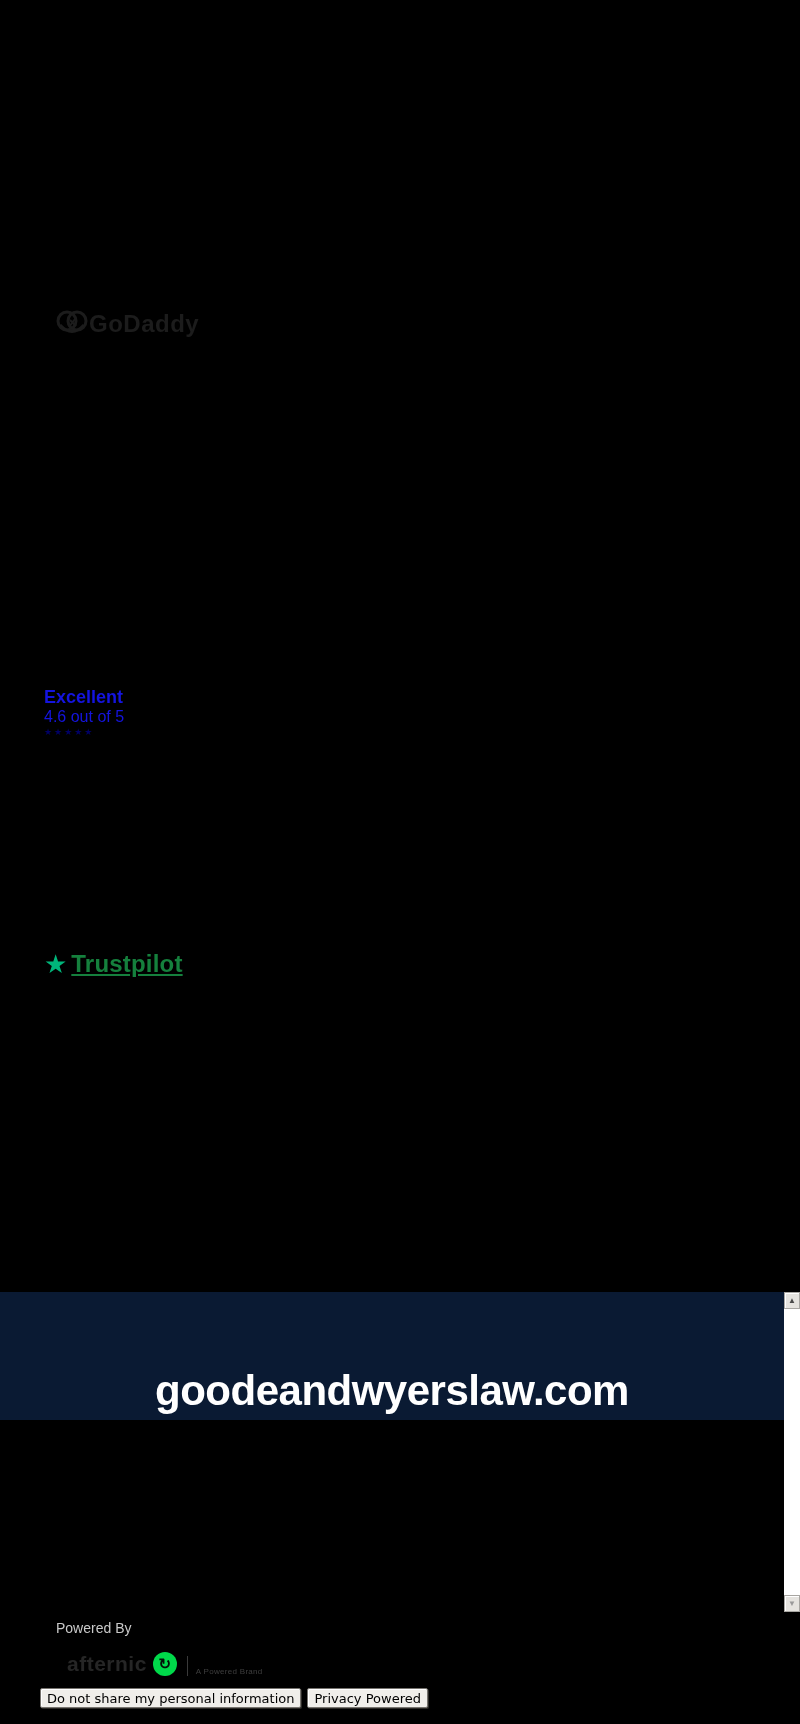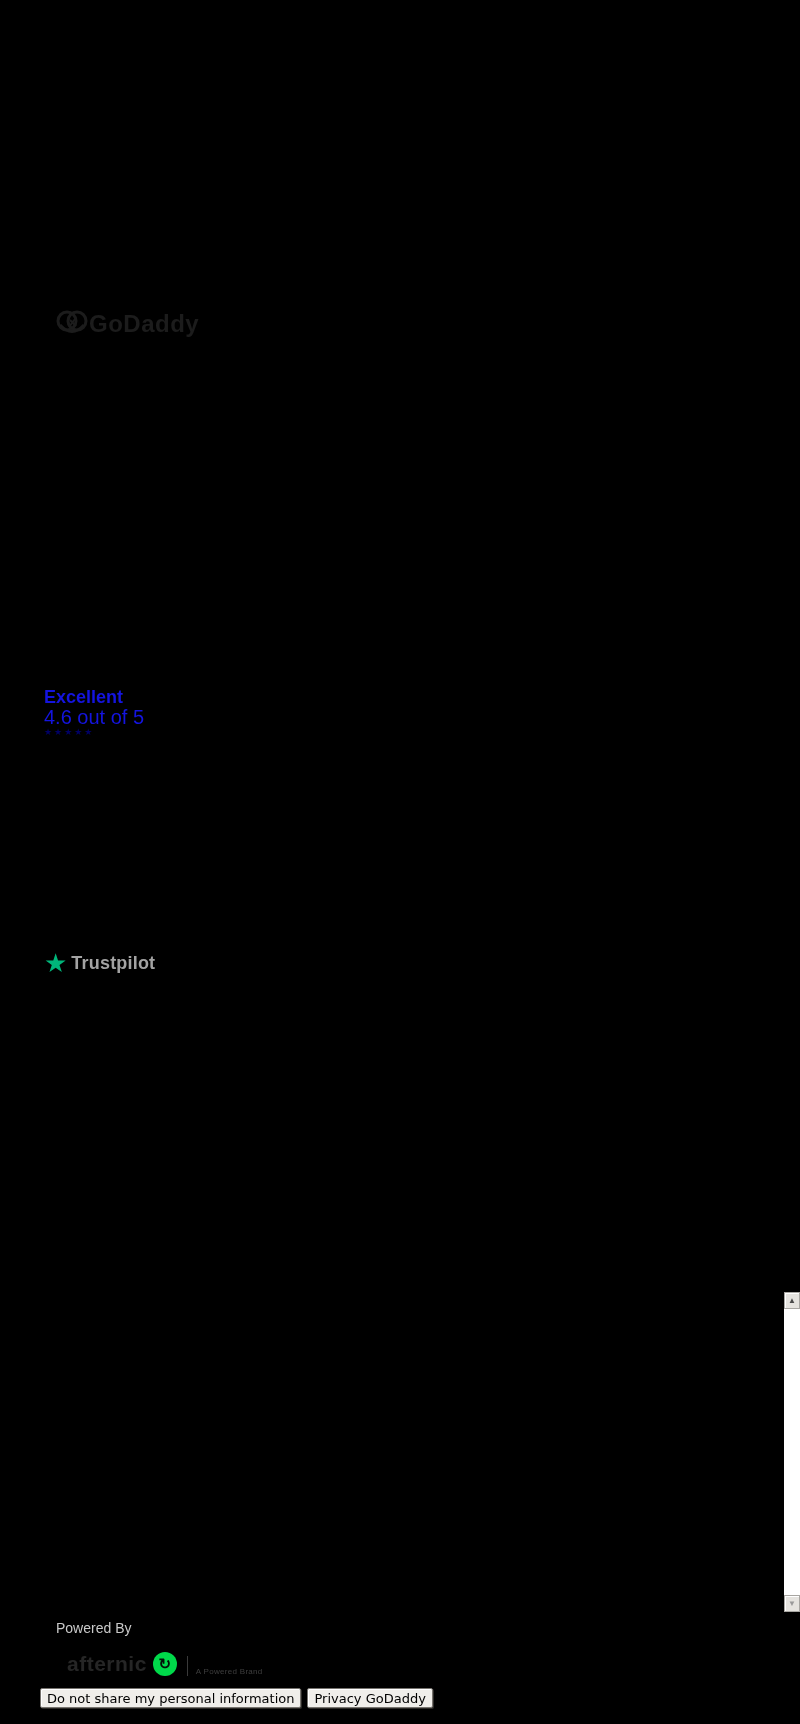--- a/index.html
+++ b/index.html
@@ -13,26 +13,26 @@
   
   .gd-logo {
     position:absolute; left:55px; top:306px; height:36px;
     display:flex; align-items:center; color:#1c1c1c;
   }
   .gd-logo .glyph { width:34px; height:32px; display:block; }
   .gd-logo .word { font-size:24px; font-weight:bold; letter-spacing:0.5px; }
 
   .rating { position:absolute; left:44px; top:644px; color:#1414e0;margin-top:43px; }
   .rating .label { font-size:18px; font-weight:bold; line-height:20px; }
-  .rating .score { font-size:20px; line-height:20px; }
+  .rating .score { font-size:16px; line-height:20px; }
   .rating .stars { font-size:9px; letter-spacing:2px; color:#000066; line-height:10px; }
 
   .tp-row { position:absolute; left:44px; top:950px; display:flex; align-items:center; gap:4px; }
   .tp-star { color:#00b67a; font-size:26px; line-height:26px; }
-  .tp-word { color:#a3a3a3; font-size:18px; font-weight:bold; letter-spacing:0.2px; }
+  .tp-word { color:#15803d; font-size:24px; font-weight:bold; letter-spacing:0.2px;text-decoration:underline; }
 
   
   .lander { position:absolute; left:0; top:1292px; width:800px; height:320px; }
   .lander .content { position:absolute; left:0; top:0; width:784px; height:320px; }
 
   .lander .navy {
     position:absolute; left:0; top:0; width:784px; height:128px;
     background:#0a1a33; display:flex; align-items:flex-end; justify-content:center;
   }
   .domain-title {
@@ -111,20 +111,23 @@
     <div class="stars">★★★★★</div>
   </div>
 
   <div class="tp-row">
     <span class="tp-star">★</span>
     <span class="tp-word">Trustpilot</span>
   </div>
 
   <div class="lander">
     <div class="content">
+      <div class="navy">
+        <div class="domain-title">goodeandwyerslaw.com</div>
+      </div>
     </div>
     <div class="vscroll">
       <div class="scroll-btn up">
         <span>▲</span>
       </div>
       <div class="scroll-btn down">
         <span>▼</span>
       </div>
     </div>
   </div>
@@ -134,17 +137,17 @@
 
     <div class="brand-row">
       <span class="afternic-word">afternic</span>
       <span class="afternic-icon">↻</span>
       <span class="brand-divider"></span>
       <span class="brand-sub">A Powered Brand</span>
     </div>
 
     <div class="footer-buttons">
       <button class="classic-btn">Do not share my personal information</button>
-      <button class="classic-btn">Privacy GoDaddy</button>
+      <button class="classic-btn">Privacy Powered</button>
     </div>
   </div>
 
 </div>
 
 </body></html>

